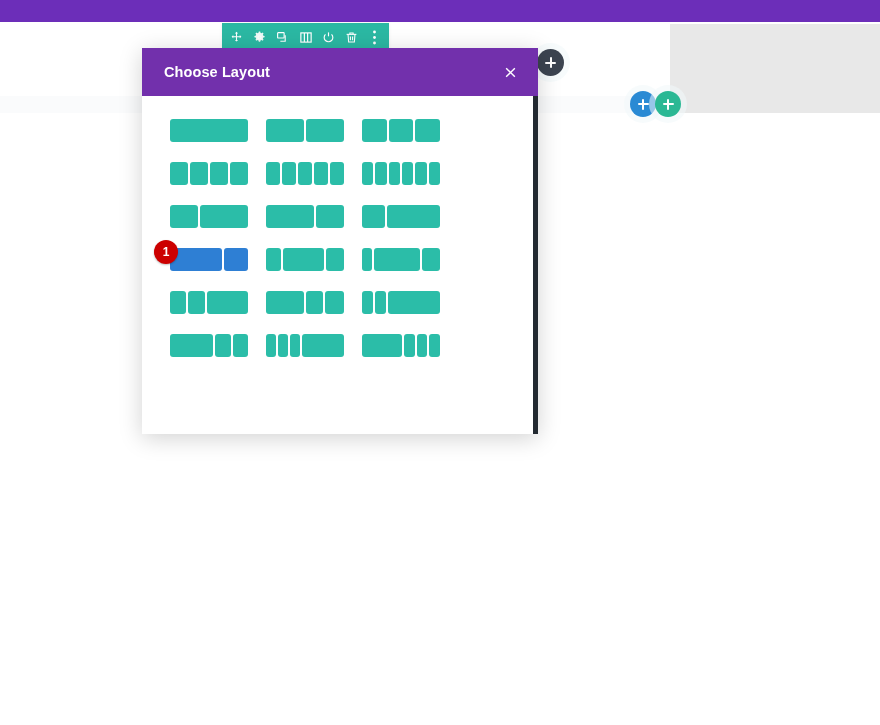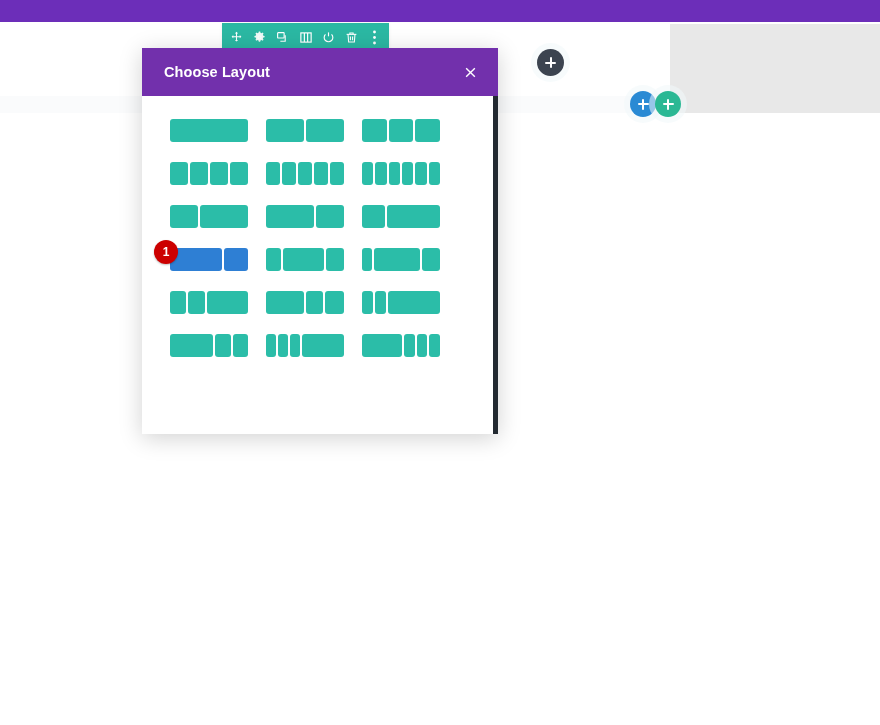--- a/index.html
+++ b/index.html
@@ -74,21 +74,21 @@
   .plus-glyph { position:relative; width:11px; height:11px; }
   .plus-glyph::before, .plus-glyph::after {
     content:""; position:absolute; background:#fff; border-radius:1px;
   }
   .plus-glyph::before { left:0; top:4.5px; width:11px; height:2.2px; }
   .plus-glyph::after  { top:0; left:4.5px; height:11px; width:2.2px; }
 
   
   #modal {
     position:absolute; left:142px; top:48px;
-    width:356px; height:386px;
+    width:396px; height:386px;
     background:#5eead4;
     box-shadow:0 4px 22px rgba(0,0,0,.18);
     z-index:50;
     display:flex; flex-direction:column;
   }
   #modal-header {
     height:48px; background:#7230ac;
     display:flex; align-items:center;
     padding:0 18px 0 22px;
     flex:0 0 auto;

